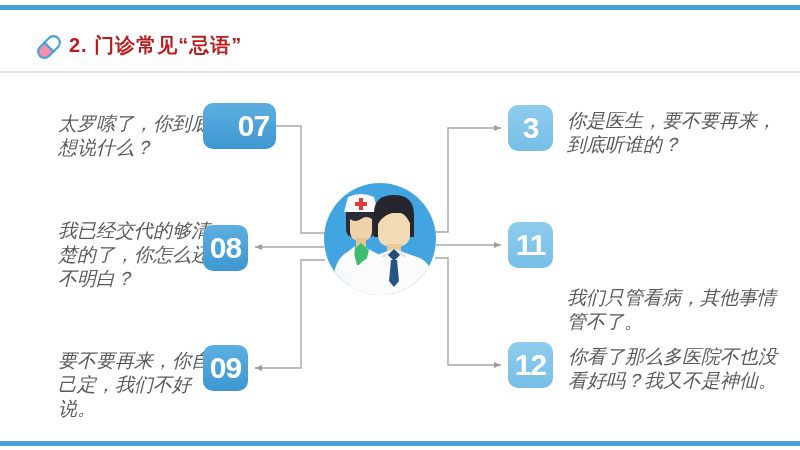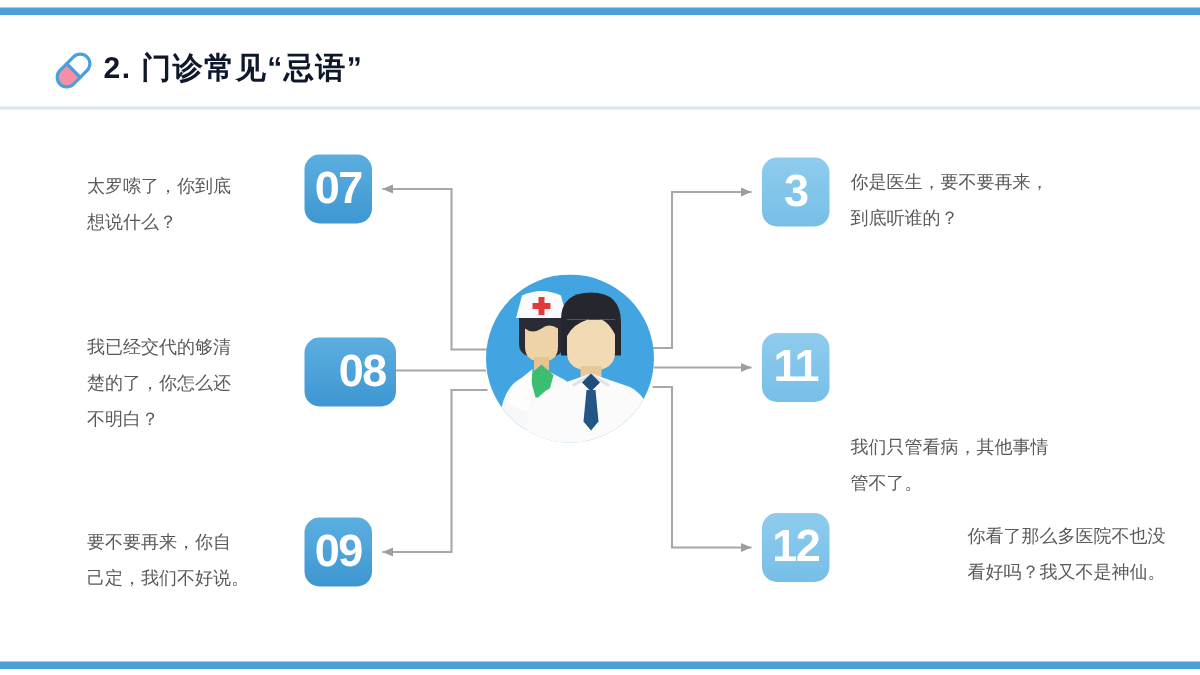--- a/index.html
+++ b/index.html
@@ -3,24 +3,24 @@
 <meta charset="utf-8">
 <style>
   html,body{margin:0;padding:0;background:#fff;}
   .slide{position:relative;width:800px;height:450px;background:#ffffff;overflow:hidden;
          font-family:"Liberation Sans",sans-serif;}
   .accent-bar{position:absolute;left:0;width:800px;height:5px;background:#4BA0D8;}
   .accent-bar.top{top:5px;}
   .accent-bar.bottom{bottom:4px;}
   .header-icon{position:absolute;left:32px;top:30px;width:34px;height:34px;}
   .slide-title{position:absolute;left:69px;top:32px;font-size:20px;font-weight:bold;
-               color:#0f172a;letter-spacing:1px;white-space:nowrap;}
+               color:#b91c1c;letter-spacing:1px;white-space:nowrap;}
   .title-divider{position:absolute;left:0;top:71px;width:800px;height:2px;background:#DAE6F0;}
-  .item-text{position:absolute;font-size:12px;line-height:24px;color:#595959;
-             white-space:pre-line;}
+  .item-text{position:absolute;font-size:19px;line-height:24px;color:#595959;
+             white-space:pre-line;font-style:italic;}
   .num-badge{position:absolute;width:45px;height:46px;border-radius:10px;color:#ffffff;
              font-size:30px;font-weight:bold;display:flex;align-items:center;
              justify-content:center;letter-spacing:-1px;}
   .num-badge.dark{background:linear-gradient(180deg,#5CAEDF 0%,#3E97D2 100%);}
   .num-badge.light{background:linear-gradient(180deg,#8FCCEE 0%,#76BFE7 100%);}
   .connectors{position:absolute;left:0;top:0;width:800px;height:450px;pointer-events:none;}
   .avatar{position:absolute;left:324px;top:183px;width:112px;height:112px;}
 </style>
 </head>
 <body>
@@ -50,26 +50,26 @@
       <polyline points="324,247 255,247" marker-end="url(#arr)"></polyline>
       <polyline points="325,260 301,260 301,368 255,368" marker-end="url(#arr)"></polyline>
       <polyline points="435,232 448,232 448,128 501,128" marker-end="url(#arr)"></polyline>
       <polyline points="436,245 501,245" marker-end="url(#arr)"></polyline>
       <polyline points="435,258 448,258 448,365 501,365" marker-end="url(#arr)"></polyline>
     </g>
   </svg>
 
   <div class="item-text" style="left:58px;top:112px;width:160px;">太罗嗦了，你到底
 想说什么？</div>
-  <div class="num-badge dark" style="left:203px;top:103px;">07</div>
+  <div class="num-badge dark" style="left:203px;top:103px;padding-left:28px;">07</div>
 
   <div class="item-text" style="left:58px;top:219px;width:160px;">我已经交代的够清
 楚的了，你怎么还
 不明白？</div>
-  <div class="num-badge dark" style="left:203px;top:225px;padding-left:16px;">08</div>
+  <div class="num-badge dark" style="left:203px;top:225px;">08</div>
 
   <div class="item-text" style="left:58px;top:349px;width:160px;">要不要再来，你自
 己定，我们不好说。</div>
   <div class="num-badge dark" style="left:203px;top:345px;">09</div>
 
   <div class="num-badge light" style="left:508px;top:105px;">3</div>
   <div class="item-text" style="left:567px;top:109px;width:210px;">你是医生，要不要再来，
 到底听谁的？</div>
 
   <div class="num-badge light" style="left:508px;top:222px;text-align:center;">11</div>

